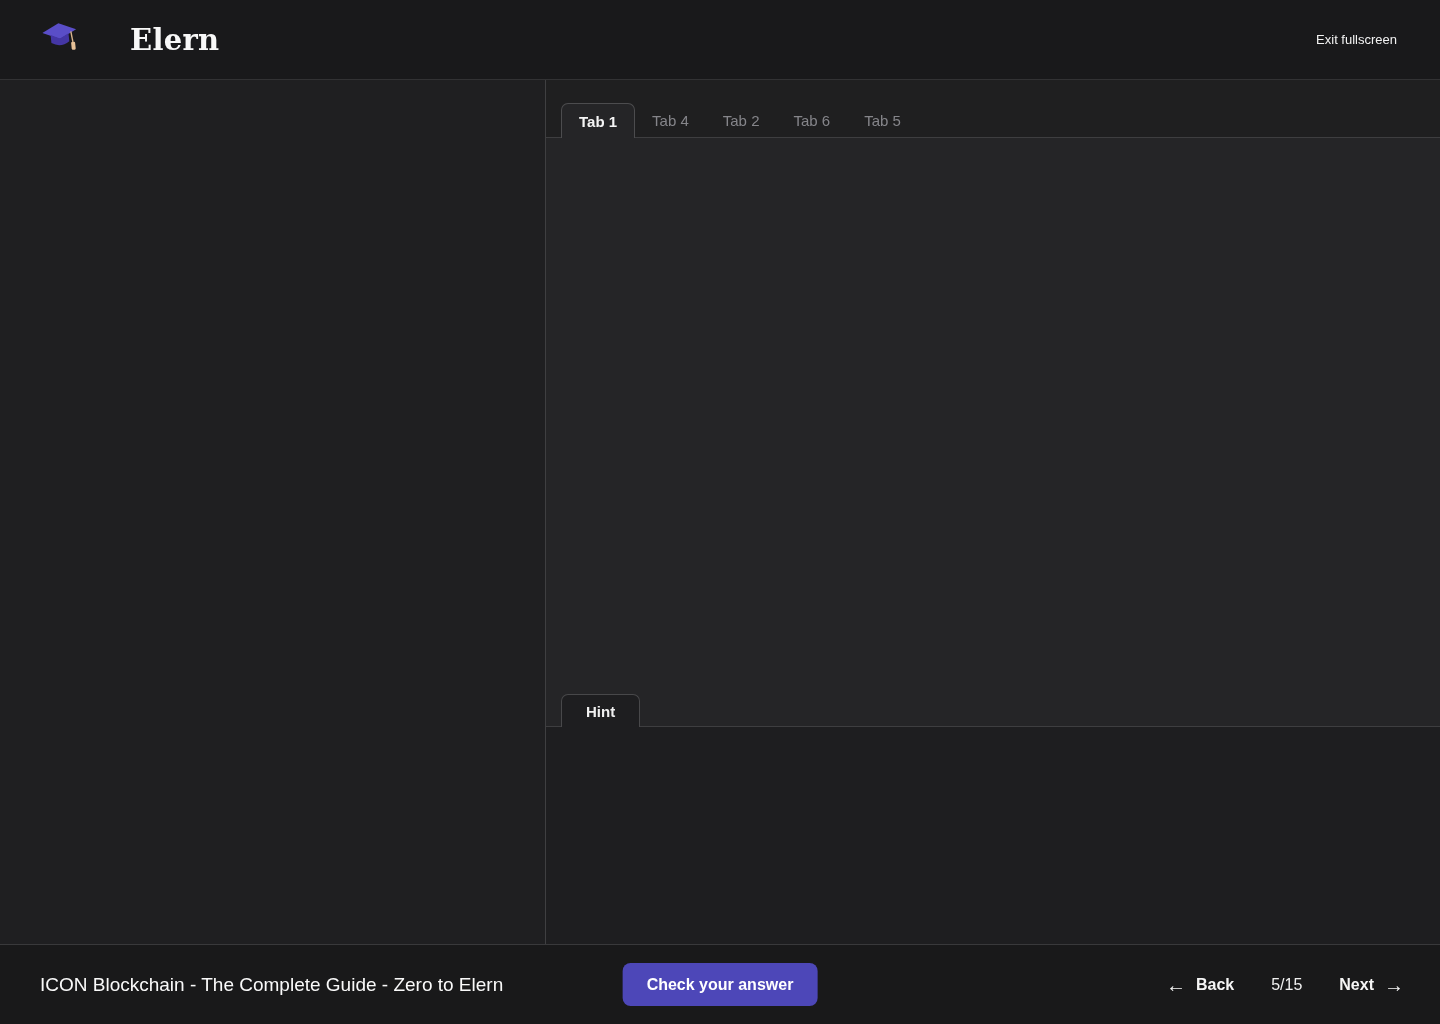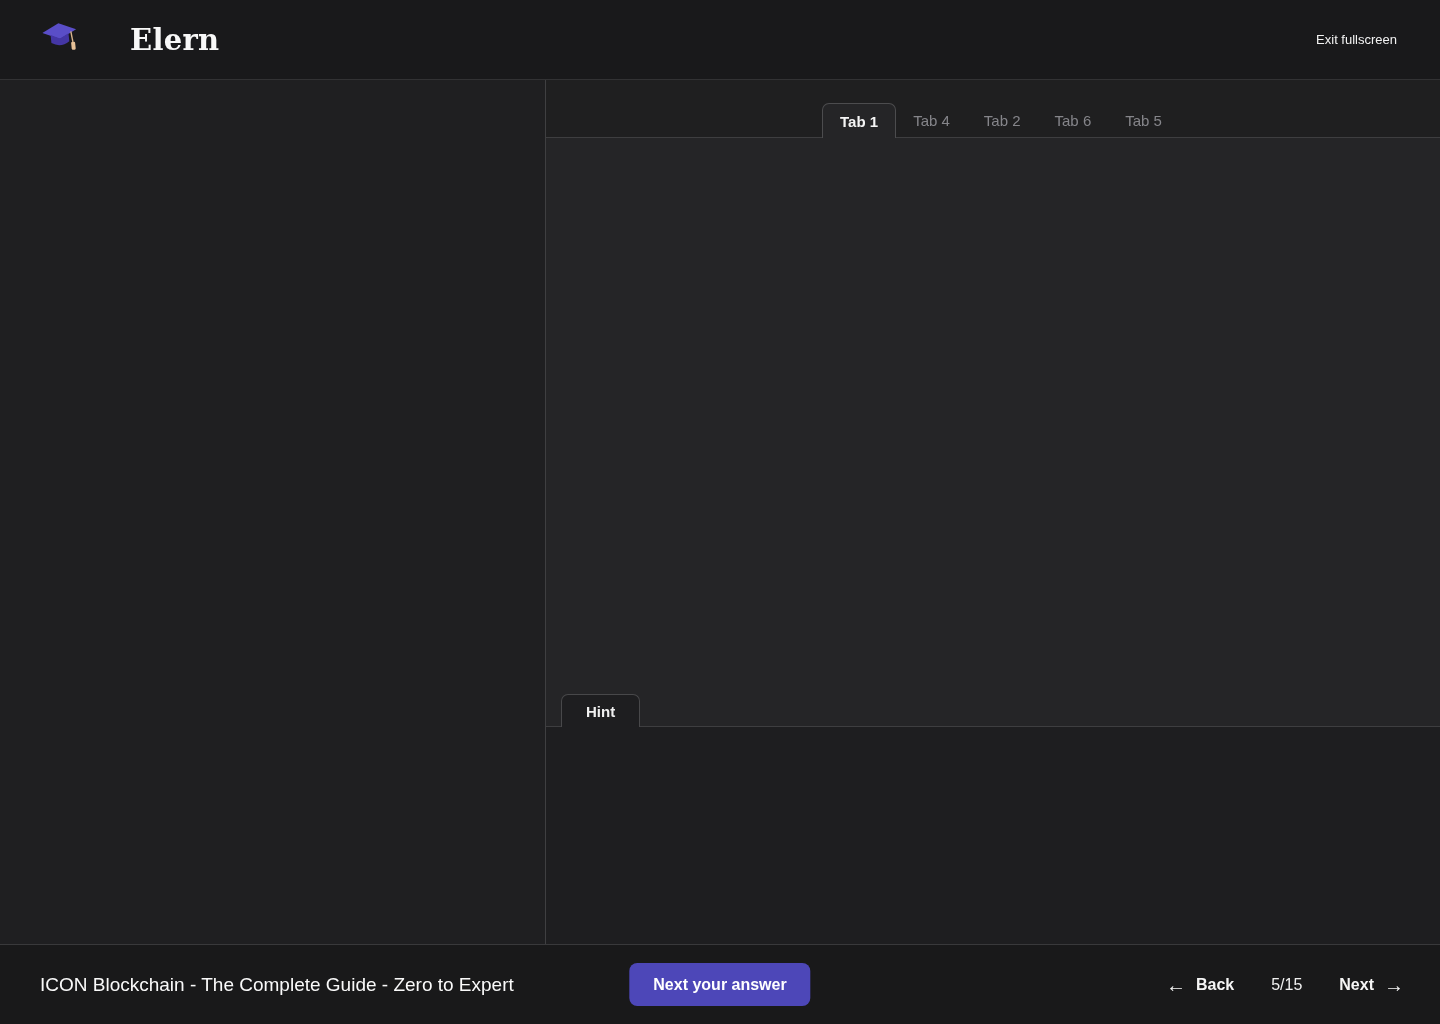--- a/index.html
+++ b/index.html
@@ -47,21 +47,20 @@
   }
   .right-panel { flex: 1; display: flex; flex-direction: column; }
 
   .tab-strip {
     height: 58px;
     background: #1f1f20;
     border-bottom: 1px solid #3e3e40;
     display: flex;
     align-items: flex-end;
     padding-left: 15px;
-    justify-content: center;
   }
   .tab {
     height: 34px;
     padding: 0 17px;
     display: flex;
     align-items: center;
     font-size: 15px;
     color: #85858a;
     cursor: pointer;
     white-space: nowrap;
@@ -184,23 +183,23 @@
     <div class="tab-content"></div>
 
     <div class="hint-strip">
       <div class="hint-tab">Hint</div>
     </div>
     <div class="hint-content"></div>
   </div>
 </div>
 
 <footer class="footer">
-  <div class="footer-title">ICON Blockchain - The Complete Guide - Zero to Expert</div>
-
-  <button class="check-btn">Next your answer</button>
+  <div class="footer-title">ICON Blockchain - The Complete Guide - Zero to Elern</div>
+
+  <button class="check-btn">Check your answer</button>
 
   <div class="footer-nav">
     <div class="nav-btn">
       <span class="nav-arrow">←</span>
       <span>Back</span>
     </div>
     <div class="progress">5/15</div>
     <div class="nav-btn">
       <span>Next</span>
       <span class="nav-arrow">→</span>

